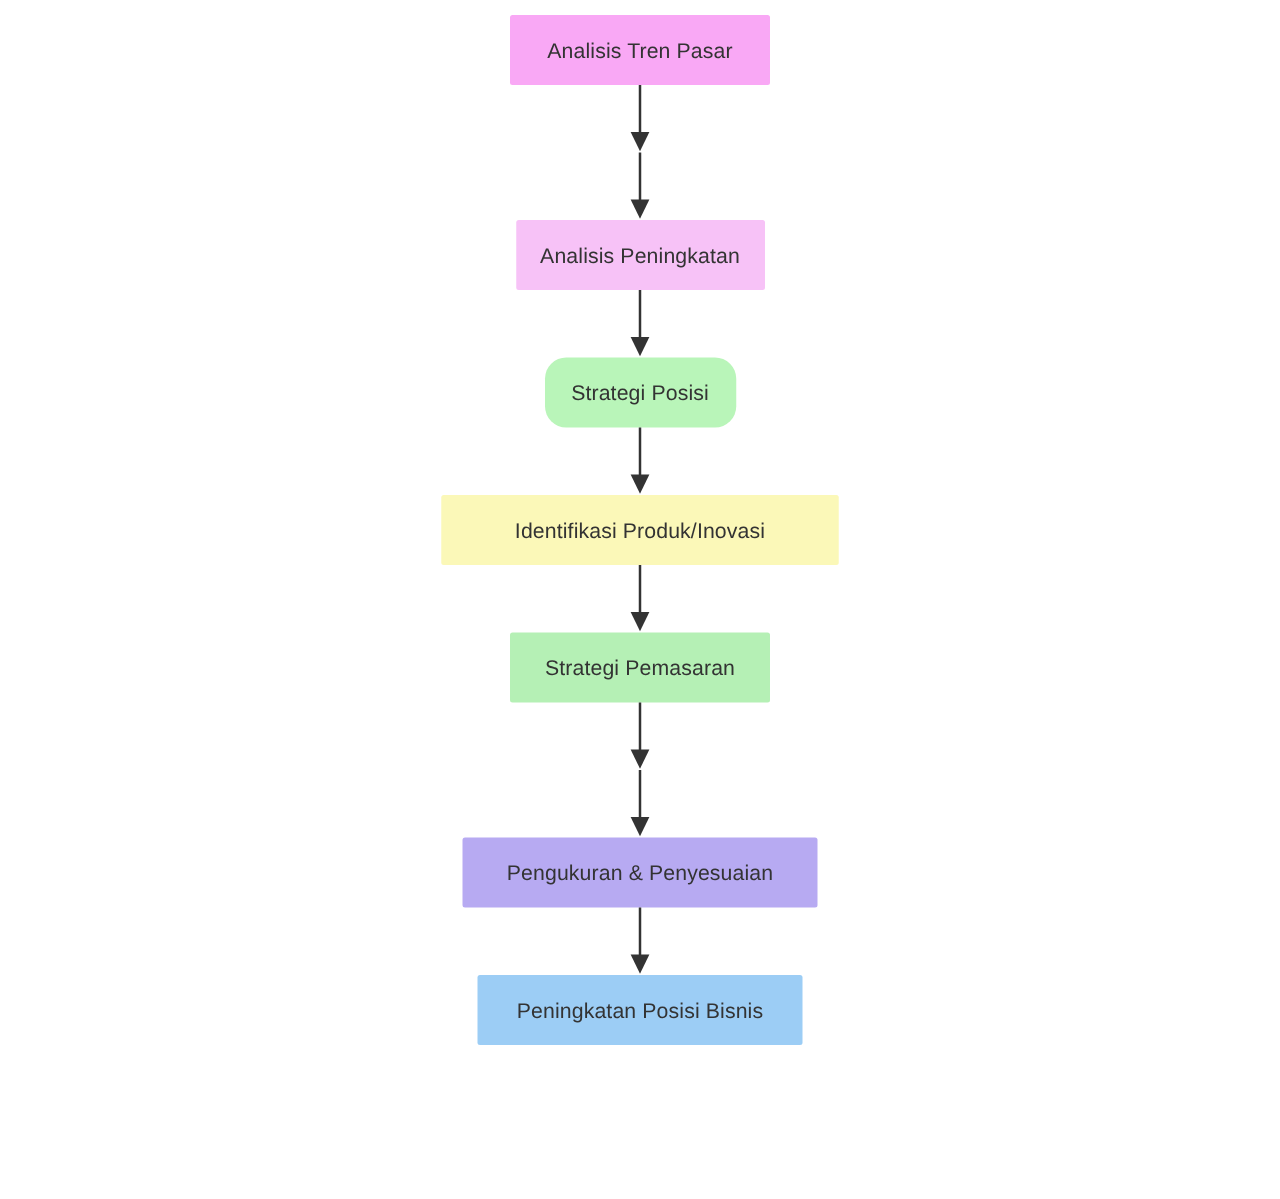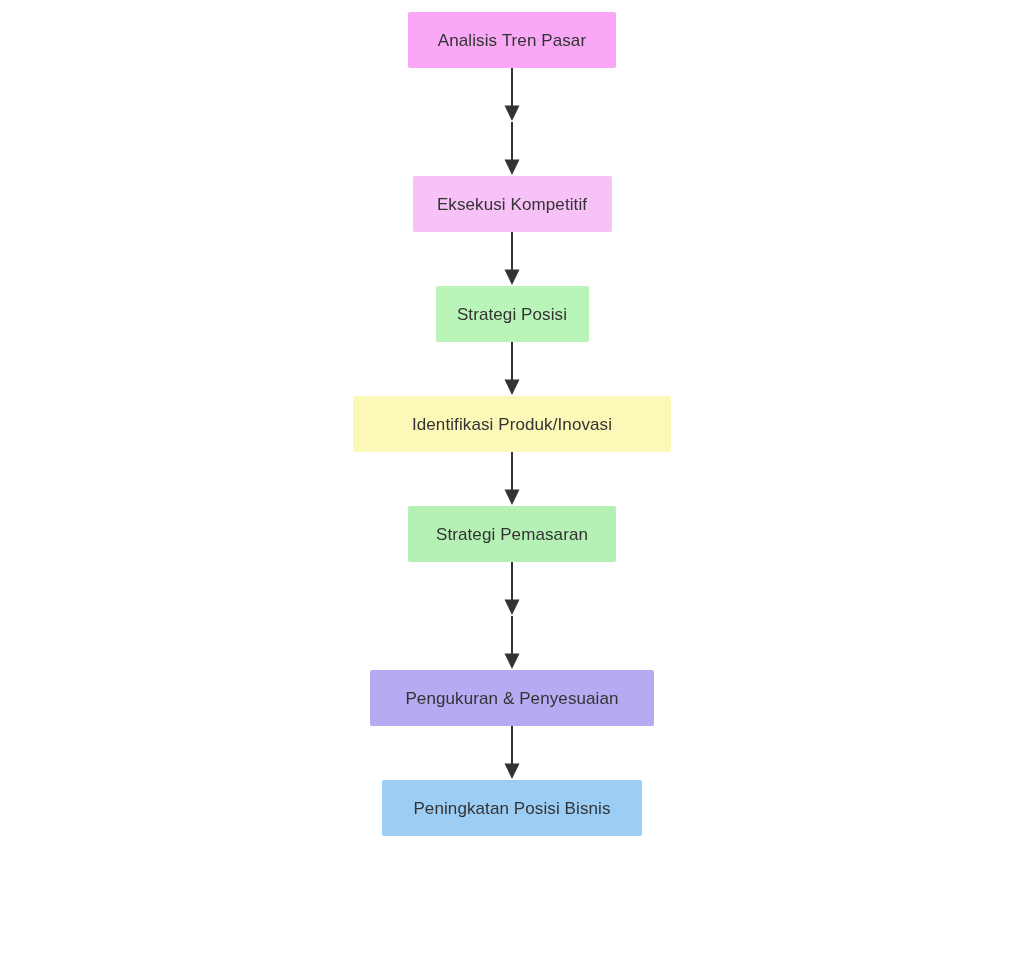--- a/index.html
+++ b/index.html
@@ -69,29 +69,29 @@
         <path d="M12 53 L4.5 37.5 L19.5 37.5 Z" fill="#333333"></path>
       </svg>
     </div>
     <div class="connector">
       <svg width="24" height="54" viewBox="0 0 24 54">
         <line x1="12" y1="0" x2="12" y2="40" stroke="#333333" stroke-width="2"></line>
         <path d="M12 53 L4.5 37.5 L19.5 37.5 Z" fill="#333333"></path>
       </svg>
     </div>
     <div class="node" style="background: rgb(247, 194, 247); border-color: rgb(185, 138, 216); width: 199px;">
-      <span class="node-label" style="color: rgb(51, 51, 51);">Eksekusi Kompetitif</span>
+      <span class="node-label" style="color: rgb(51, 51, 51);">Analisis Peningkatan</span>
     </div>
     <div class="connector">
       <svg width="24" height="54" viewBox="0 0 24 54">
         <line x1="12" y1="0" x2="12" y2="40" stroke="#333333" stroke-width="2"></line>
         <path d="M12 53 L4.5 37.5 L19.5 37.5 Z" fill="#333333"></path>
       </svg>
     </div>
-    <div class="node" style="background: rgb(185, 245, 185); border-color: rgb(180, 142, 232); width: 153px;">
+    <div class="node" style="background: rgb(185, 245, 185); border-color: rgb(180, 142, 232); width: 153px; border-radius: 17px;">
       <span class="node-label" style="color: rgb(51, 51, 51);">Strategi Posisi</span>
     </div>
     <div class="connector">
       <svg width="24" height="54" viewBox="0 0 24 54">
         <line x1="12" y1="0" x2="12" y2="40" stroke="#333333" stroke-width="2"></line>
         <path d="M12 53 L4.5 37.5 L19.5 37.5 Z" fill="#333333"></path>
       </svg>
     </div>
     <div class="node" style="background: rgb(251, 248, 184); border-color: rgb(199, 168, 232); width: 318px;">
       <span class="node-label" style="color: rgb(51, 51, 51);">Identifikasi Produk/Inovasi</span>

